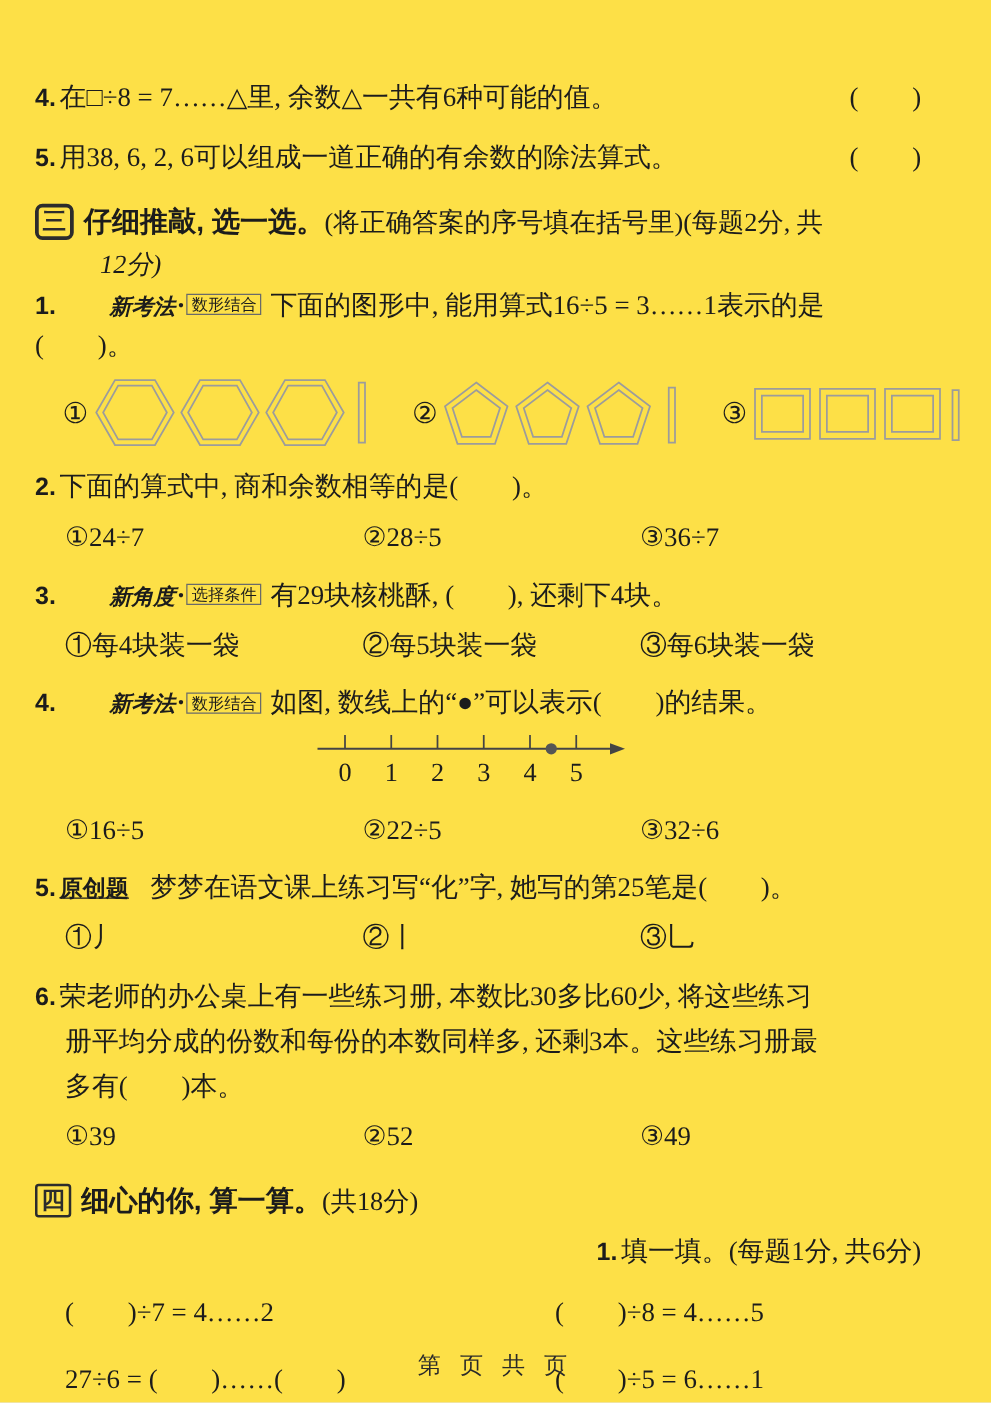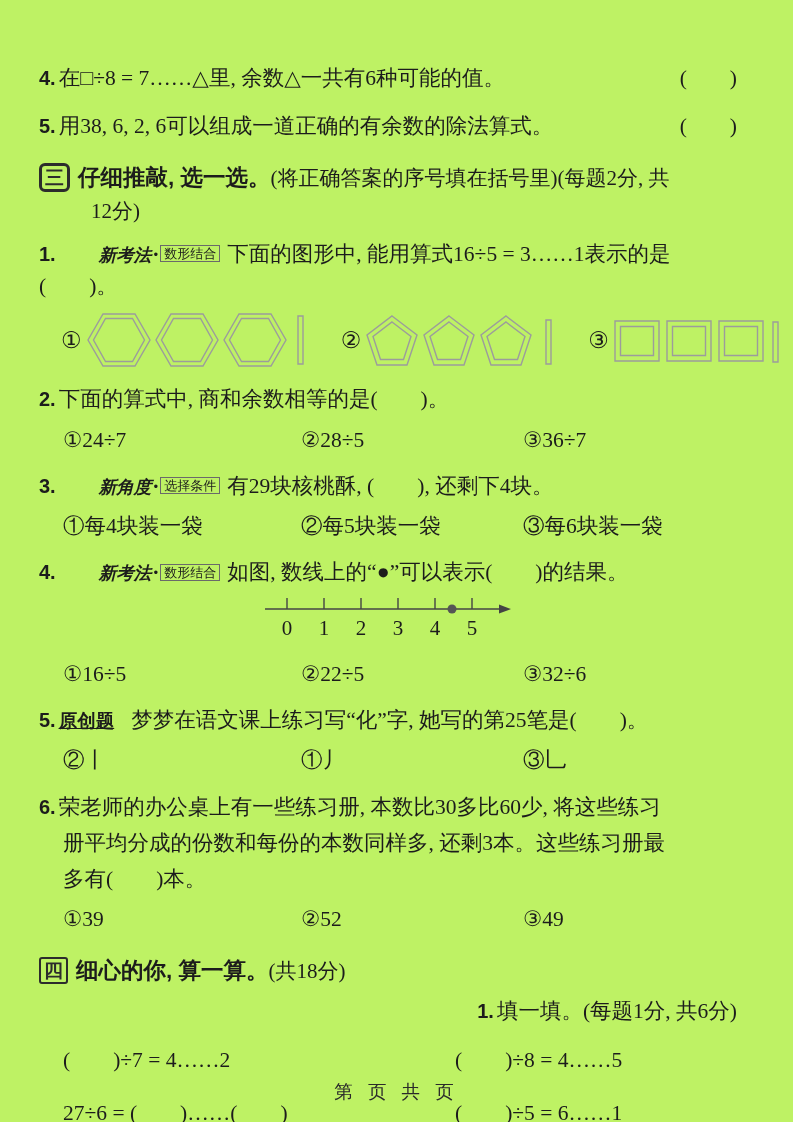--- a/index.html
+++ b/index.html
@@ -1,34 +1,34 @@
 <!DOCTYPE html>
 <html><head>
 <meta charset="utf-8">
 <style>
   html,body{margin:0;padding:0;background:#e8e8e8;}
   .page{
-    position:relative;width:793px;height:1122px;margin:0 auto;background:#bef264;
-    box-sizing:border-box;padding:62px 56px 0 39px;
+    position:relative;width:793px;height:1122px;margin:0 auto;background:#fde047;
+    box-sizing:border-box;padding:62px 56px 0 28px;
     font-family:"Liberation Serif","DejaVu Serif",serif;
     color:#1c1c1c;font-size:21.5px;line-height:1.5;overflow:hidden;
   }
   .tf{display:flex;justify-content:space-between;margin-bottom:16px;}
   .qnum{font-weight:bold;font-family:"Liberation Sans","DejaVu Sans",sans-serif;font-size:20px;margin-right:3px;}
   .qline{margin-bottom:4px;}
   .sec-header{display:flex;align-items:baseline;margin:18px 0 2px;}
   .sec-marker{
     display:inline-block;border:3px solid #2c2c2c;border-radius:6px;
     font-weight:900;font-family:"Liberation Sans","DejaVu Sans",sans-serif;
     font-size:19px;line-height:1.25;padding:0 3px;margin-right:8px;align-self:center;color:#2c2c2c;
   }
   .sec-marker.thin{border-width:2px;border-radius:3px;font-weight:700;}
   .sec-title{font-weight:bold;font-family:"Liberation Sans","DejaVu Sans",sans-serif;font-size:22.5px;}
   .sec-sub{font-size:21px;}
-  .wrap-line{padding-left:52px;margin-bottom:10px;}
+  .wrap-line{padding-left:52px;margin-bottom:0;font-style:italic;}
   .badge-main{font-style:italic;font-weight:bold;font-family:"Liberation Sans","DejaVu Sans",sans-serif;font-size:17.5px;margin-left:40px;}
   .badge-dot{font-weight:bold;margin:0 1px;}
   .badge-box{
     border:1.3px solid #6a6a6a;font-size:13px;padding:0 3px;margin-right:7px;
     font-family:"Liberation Sans","DejaVu Sans",sans-serif;position:relative;top:-2.5px;
   }
   .badge-underline{
     font-weight:bold;text-decoration:underline;
     font-family:"Liberation Sans","DejaVu Sans",sans-serif;font-size:18.5px;margin-right:17px;
   }
@@ -142,22 +142,22 @@
   <div class="opts">
     <span>①16÷5</span>
     <span>②22÷5</span>
     <span>③32÷6</span>
   </div>
 
   <div class="qline">
     <span class="qnum">5.</span><span class="badge-underline">原创题</span><span>梦梦在语文课上练习写“化”字, 她写的第25笔是(　　)。</span>
   </div>
   <div class="opts">
+    <span>①丿</span>
     <span>②丨</span>
-    <span>①丿</span>
     <span>③乚</span>
   </div>
 
   <div class="qline">
     <span class="qnum">6.</span><span>荣老师的办公桌上有一些练习册, 本数比30多比60少, 将这些练习</span>
   </div>
   <div class="cont-line">册平均分成的份数和每份的本数同样多, 还剩3本。这些练习册最</div>
   <div class="cont-line">多有(　　)本。</div>
   <div class="opts">
     <span>①39</span>

